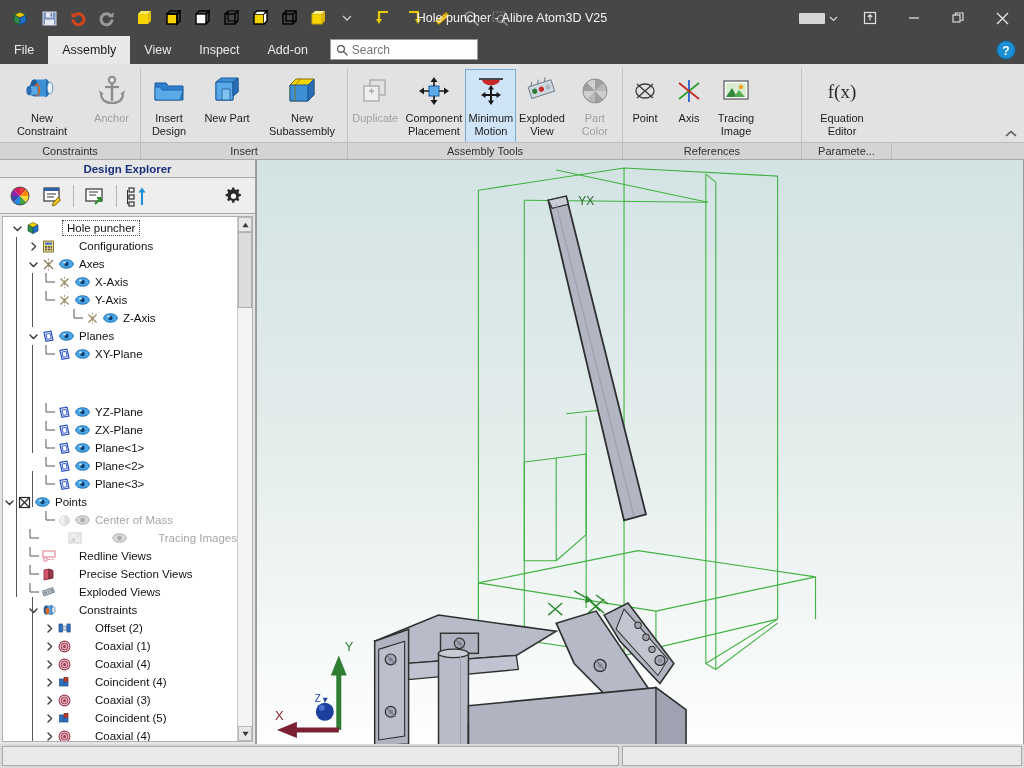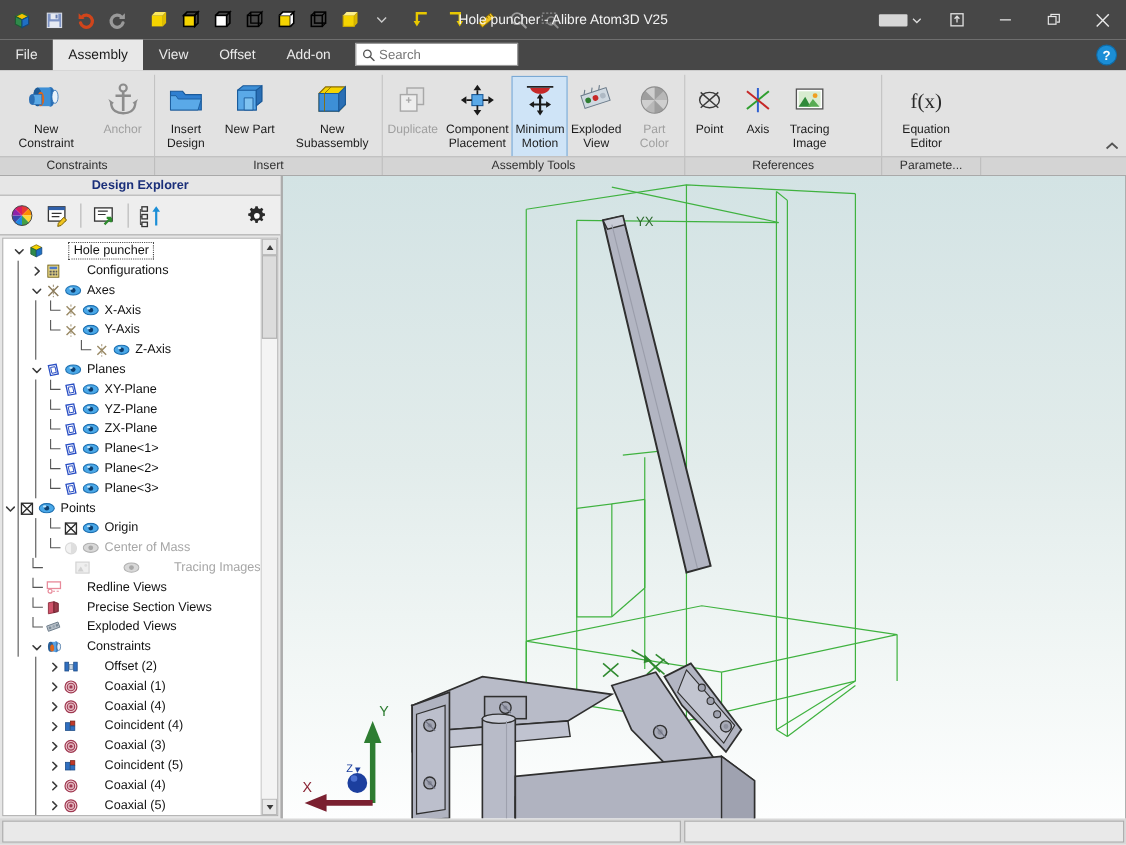--- a/index.html
+++ b/index.html
@@ -324,21 +324,21 @@
             <path d="M1 1 L12 12 M12 1 L1 12" stroke="#e8e8e8" stroke-width="1.3"></path>
           </svg>
       </div>
     </div>
   </div>
 
   <div class="menubar">
     <div class="menu-item">File</div>
     <div class="menu-item active">Assembly</div>
     <div class="menu-item">View</div>
-    <div class="menu-item">Offset</div>
+    <div class="menu-item">Inspect</div>
     <div class="menu-item">Add-on</div>
     <div class="search-wrap">
       <svg width="12" height="12" viewBox="0 0 12 12" style="flex:0 0 12px;margin-right:4px">
         <circle cx="5" cy="5" r="3.4" fill="none" stroke="#555" stroke-width="1.2"></circle>
         <path d="M7.6 7.6 L11 11" stroke="#555" stroke-width="1.3" stroke-linecap="round"></path>
       </svg>
       <input type="text" placeholder="Search" style="">
     </div>
     <div class="help-btn">
       <svg width="20" height="20" viewBox="0 0 20 20">
@@ -779,21 +779,21 @@
               </span>
               <span class="eye">
                 <svg width="15" height="10" viewBox="0 0 15 10">
                   <ellipse cx="7.5" cy="5" rx="6.8" ry="4.2" fill="#4aa8e8" stroke="#1d6fb0" stroke-width="1"></ellipse>
                   <circle cx="7.5" cy="5" r="2.2" fill="#0d3f70"></circle>
                   <ellipse cx="5.6" cy="3.4" rx="1.6" ry="1" fill="#bfe4fa"></ellipse>
                 </svg>
               </span>
               <span class="lbl">XY-Plane</span>
             </div>
-            <div class="tnode" style="padding-left: 40px;">
+            <div class="tnode" style="padding-left: 40px; margin-top: 40px;">
               <span class="twist">
                 <svg width="13" height="18" viewBox="0 0 13 18">
                   <path d="M3 0 L3 9 L12 9" fill="none" stroke="#555" stroke-width="1"></path>
                 </svg>
               </span>
               <span class="ico">
                 <svg width="13" height="13" viewBox="0 0 13 13">
                   <path d="M2 2.4 L9 1.2 L11 10 L4 11.4 Z" fill="none" stroke="#2a4fc4" stroke-width="1.2"></path>
                   <path d="M4 4 L8 3.4 L9.2 8.6 L5.2 9.4 Z" fill="none" stroke="#2a4fc4" stroke-width=".9"></path>
                 </svg>
@@ -904,41 +904,20 @@
                 </svg>
               </span>
               <span class="eye">
                 <svg width="15" height="10" viewBox="0 0 15 10">
                   <ellipse cx="7.5" cy="5" rx="6.8" ry="4.2" fill="#4aa8e8" stroke="#1d6fb0" stroke-width="1"></ellipse>
                   <circle cx="7.5" cy="5" r="2.2" fill="#0d3f70"></circle>
                   <ellipse cx="5.6" cy="3.4" rx="1.6" ry="1" fill="#bfe4fa"></ellipse>
                 </svg>
               </span>
               <span class="lbl">Points</span>
-            </div>
-            <div class="tnode" style="padding-left: 40px;">
-              <span class="twist">
-                <svg width="13" height="18" viewBox="0 0 13 18">
-                  <path d="M3 0 L3 9 L12 9" fill="none" stroke="#555" stroke-width="1"></path>
-                </svg>
-              </span>
-              <span class="ico">
-                <svg width="13" height="13" viewBox="0 0 13 13">
-                  <rect x="1.5" y="1.5" width="10" height="10" fill="none" stroke="#2a2a2a" stroke-width="1.2"></rect>
-                  <path d="M1.5 1.5 L11.5 11.5 M11.5 1.5 L1.5 11.5" stroke="#2a2a2a" stroke-width="1.2"></path>
-                </svg>
-              </span>
-              <span class="eye">
-                <svg width="15" height="10" viewBox="0 0 15 10">
-                  <ellipse cx="7.5" cy="5" rx="6.8" ry="4.2" fill="#4aa8e8" stroke="#1d6fb0" stroke-width="1"></ellipse>
-                  <circle cx="7.5" cy="5" r="2.2" fill="#0d3f70"></circle>
-                  <ellipse cx="5.6" cy="3.4" rx="1.6" ry="1" fill="#bfe4fa"></ellipse>
-                </svg>
-              </span>
-              <span class="lbl">Origin</span>
             </div>
             <div class="tnode dim" style="padding-left: 40px;">
               <span class="twist">
                 <svg width="13" height="18" viewBox="0 0 13 18">
                   <path d="M3 0 L3 9 L12 9" fill="none" stroke="#555" stroke-width="1"></path>
                 </svg>
               </span>
               <span class="ico" style="opacity: 0.45;">
                 <svg width="13" height="13" viewBox="0 0 13 13">
                   <circle cx="6.5" cy="6.5" r="5" fill="#e4e4e4" stroke="#aaa" stroke-width="1"></circle>

